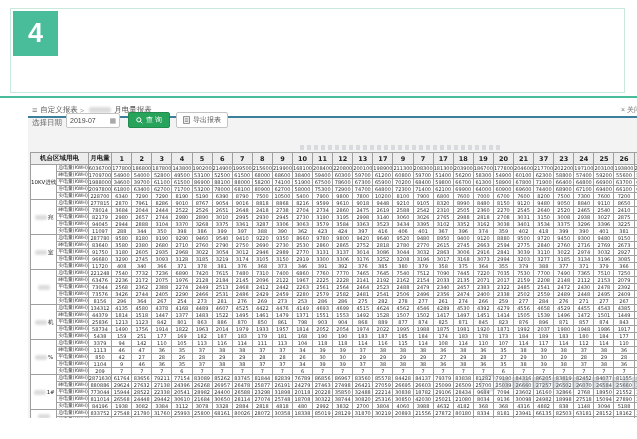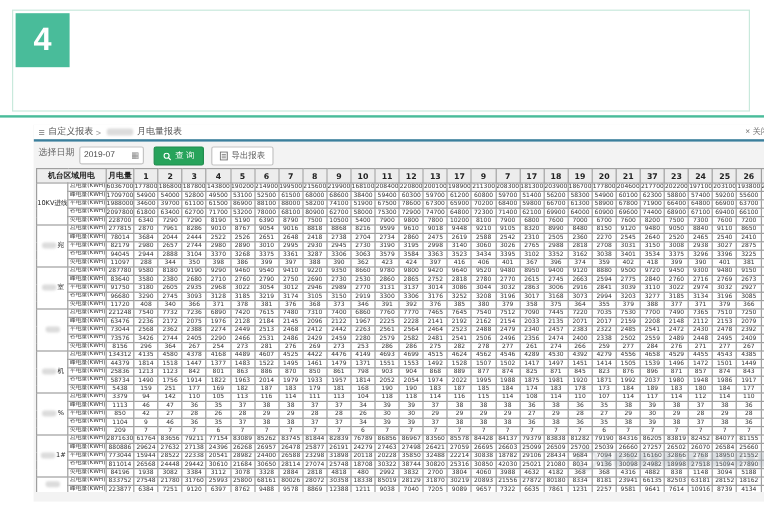--- a/index.html
+++ b/index.html
@@ -16,33 +16,33 @@
   
   .shot{position:absolute;left:28px;top:104px;width:609px;height:314px;background:#f3f3f3;overflow:hidden;}
   .crumbbar{position:absolute;left:0;top:0;width:609px;height:14px;background:#fff;
             border-bottom:2px solid #3b7f9c;box-sizing:border-box;display:flex;align-items:center;
             font-size:7.5px;color:#555;}
   .crumbbar .ham{color:#777;font-size:9px;margin:0 3px 0 4px;}
   .blurblob{display:inline-block;width:22px;height:6px;background:#dcdcdc;border-radius:2px;
             filter:blur(1px);margin:0 3px;vertical-align:middle;}
   .blurblob.sm{width:12px;height:5px;margin:0 1px;}
   .crumb-close{margin-left:auto;margin-right:-4px;color:#777;white-space:nowrap;font-size:7px;}
-  .toolbar{position:absolute;left:4px;top:18px;height:22px;display:flex;align-items:flex-start;font-size:7.5px;color:#666;}
+  .toolbar{position:absolute;left:4px;top:2px;height:22px;display:flex;align-items:flex-end;font-size:7.5px;color:#666;}
   .date-label{margin-right:4px;}
   .date-box{width:46px;height:13px;background:#fff;border:1px solid #c4c4c4;border-radius:2px;
             display:flex;align-items:center;justify-content:space-between;padding:0 3px;color:#444;font-size:7px;}
   .cal{font-size:7px;color:#888;}
   .btn-green{margin-left:8px;height:14px;padding:0 7px;background:#27a35b;border:1px solid #218c4e;
              border-radius:2px;color:#fff;font-size:7px;display:flex;align-items:center;gap:3px;}
   .btn-white{margin-left:6px;height:14px;padding:0 6px;background:#fff;border:1px solid #c4c4c4;
              border-radius:2px;color:#555;font-size:7px;display:flex;align-items:center;gap:3px;}
   .smudge{position:absolute;left:272px;top:41px;width:200px;height:5px;opacity:.45;
           background:repeating-linear-gradient(90deg,#b9bec4 0 4px,transparent 4px 7px);filter:blur(.6px);}
   
-  .tablewrap{position:absolute;left:2px;top:36px;width:607px;height:270px;overflow:hidden;}
+  .tablewrap{position:absolute;left:2px;top:48px;width:607px;height:270px;overflow:hidden;}
   table{border-collapse:collapse;table-layout:fixed;background:#fff;font-family:"DejaVu Sans",sans-serif;}
   th,td{border:1px solid #9f9f9f;overflow:hidden;white-space:nowrap;box-sizing:border-box;padding:0;}
   thead th{font-size:6.5px;height:12px;background:#ededed;font-weight:bold;color:#222;}
   tbody td{font-size:5px;height:6px;line-height:6px;text-align:center;color:#333;}
   td.c-group{font-size:5.5px;color:#222;background:#fff;}
   td.c-type{font-size:4.8px;text-align:left;padding-left:1px;color:#333;}
   td.c-month{font-size:5px;}
   table{border:1px solid #6e6e6e;}
   
   .wmark{position:absolute;left:452px;top:266px;width:160px;height:26px;opacity:.35;filter:blur(.7px);

